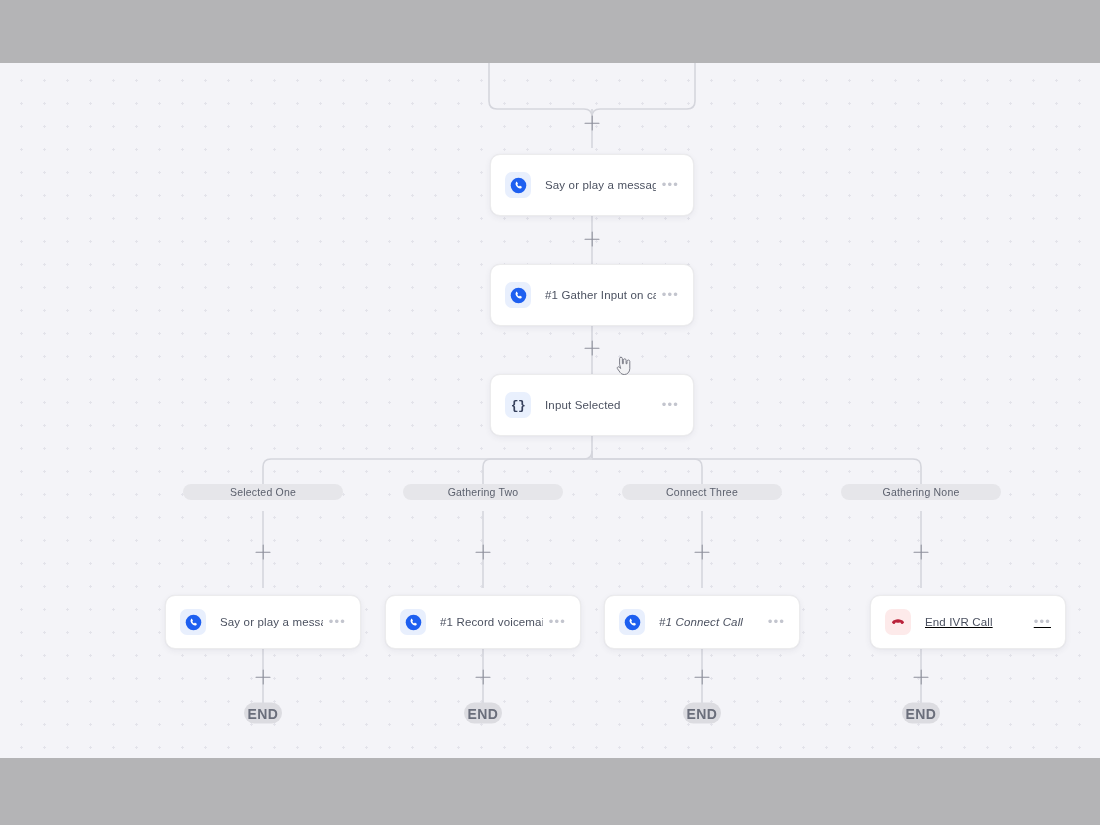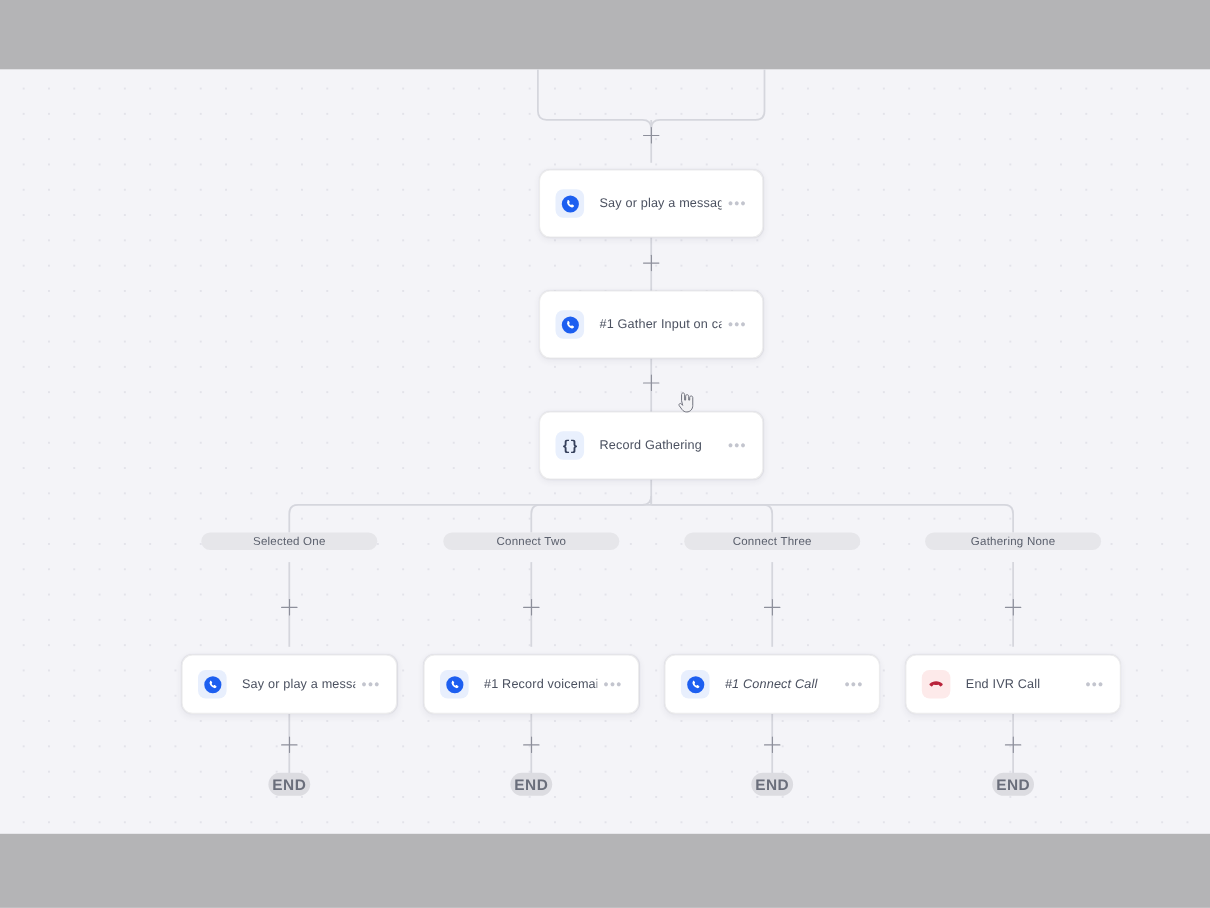--- a/index.html
+++ b/index.html
@@ -240,29 +240,29 @@
         </svg>
       </span>
       <span class="node-label">#1 Gather Input on call</span>
       <span class="node-menu">•••</span>
     </div>
 
     <div class="node wide" style="left:490px; top:311px;">
       <span class="node-icon lblue">
         <span class="brace">{}</span>
       </span>
-      <span class="node-label">Record Gathering</span>
+      <span class="node-label">Input Selected</span>
       <span class="node-menu">•••</span>
     </div>
 
     <div class="branch" style="left:263px; top:421px;">
       <span>Selected One</span>
     </div>
     <div class="branch" style="left:483px; top:421px;">
-      <span>Connect Two</span>
+      <span>Gathering Two</span>
     </div>
     <div class="branch" style="left:702px; top:421px;">
       <span>Connect Three</span>
     </div>
     <div class="branch" style="left:921px; top:421px;">
       <span>Gathering None</span>
     </div>
 
     <div class="plus" style="left:263px; top:489px;"></div>
     <div class="plus" style="left:483px; top:489px;"></div>
@@ -295,21 +295,21 @@
       <span class="node-icon blue">
         <svg width="17" height="17" viewBox="0 0 24 24">
           <circle cx="12" cy="12" r="11" fill="#1d5ff0"></circle>
           <path d="M8.4 7.2c.5-.5 1.3-.4 1.7.2l.9 1.4c.3.5.2 1.1-.2 1.5l-.5.5c.5 1.1 1.4 2 2.5 2.5l.5-.5c.4-.4 1-.5 1.5-.2l1.4.9c.6.4.7 1.2.2 1.7l-.6.6c-.5.5-1.2.7-1.9.5-3-.8-5.3-3.1-6.1-6.1-.2-.7 0-1.4.5-1.9z" fill="#ffffff"></path>
         </svg>
       </span>
       <span class="node-label">#1 Connect Call</span>
       <span class="node-menu">•••</span>
     </div>
 
-    <div class="node small" style="left:823px; top:532px;">
+    <div class="node small" style="left:870px; top:532px;text-decoration:underline;">
       <span class="node-icon red">
         <svg width="18" height="18" viewBox="0 0 24 24">
           <path d="M12 8.4c-3.1 0-5.9 1.2-7.7 3.1-.5.5-.4 1.3.1 1.7l1.6 1.3c.5.4 1.2.3 1.6-.2l1-1.2c.2-.3.6-.4.9-.3.8.2 1.6.3 2.5.3s1.7-.1 2.5-.3c.3-.1.7 0 .9.3l1 1.2c.4.5 1.1.6 1.6.2l1.6-1.3c.5-.4.6-1.2.1-1.7C17.9 9.6 15.1 8.4 12 8.4z" fill="#b9233b"></path>
         </svg>
       </span>
       <span class="node-label">End IVR Call</span>
       <span class="node-menu">•••</span>
     </div>
 
     <div class="plus" style="left:263px; top:614px;"></div>

